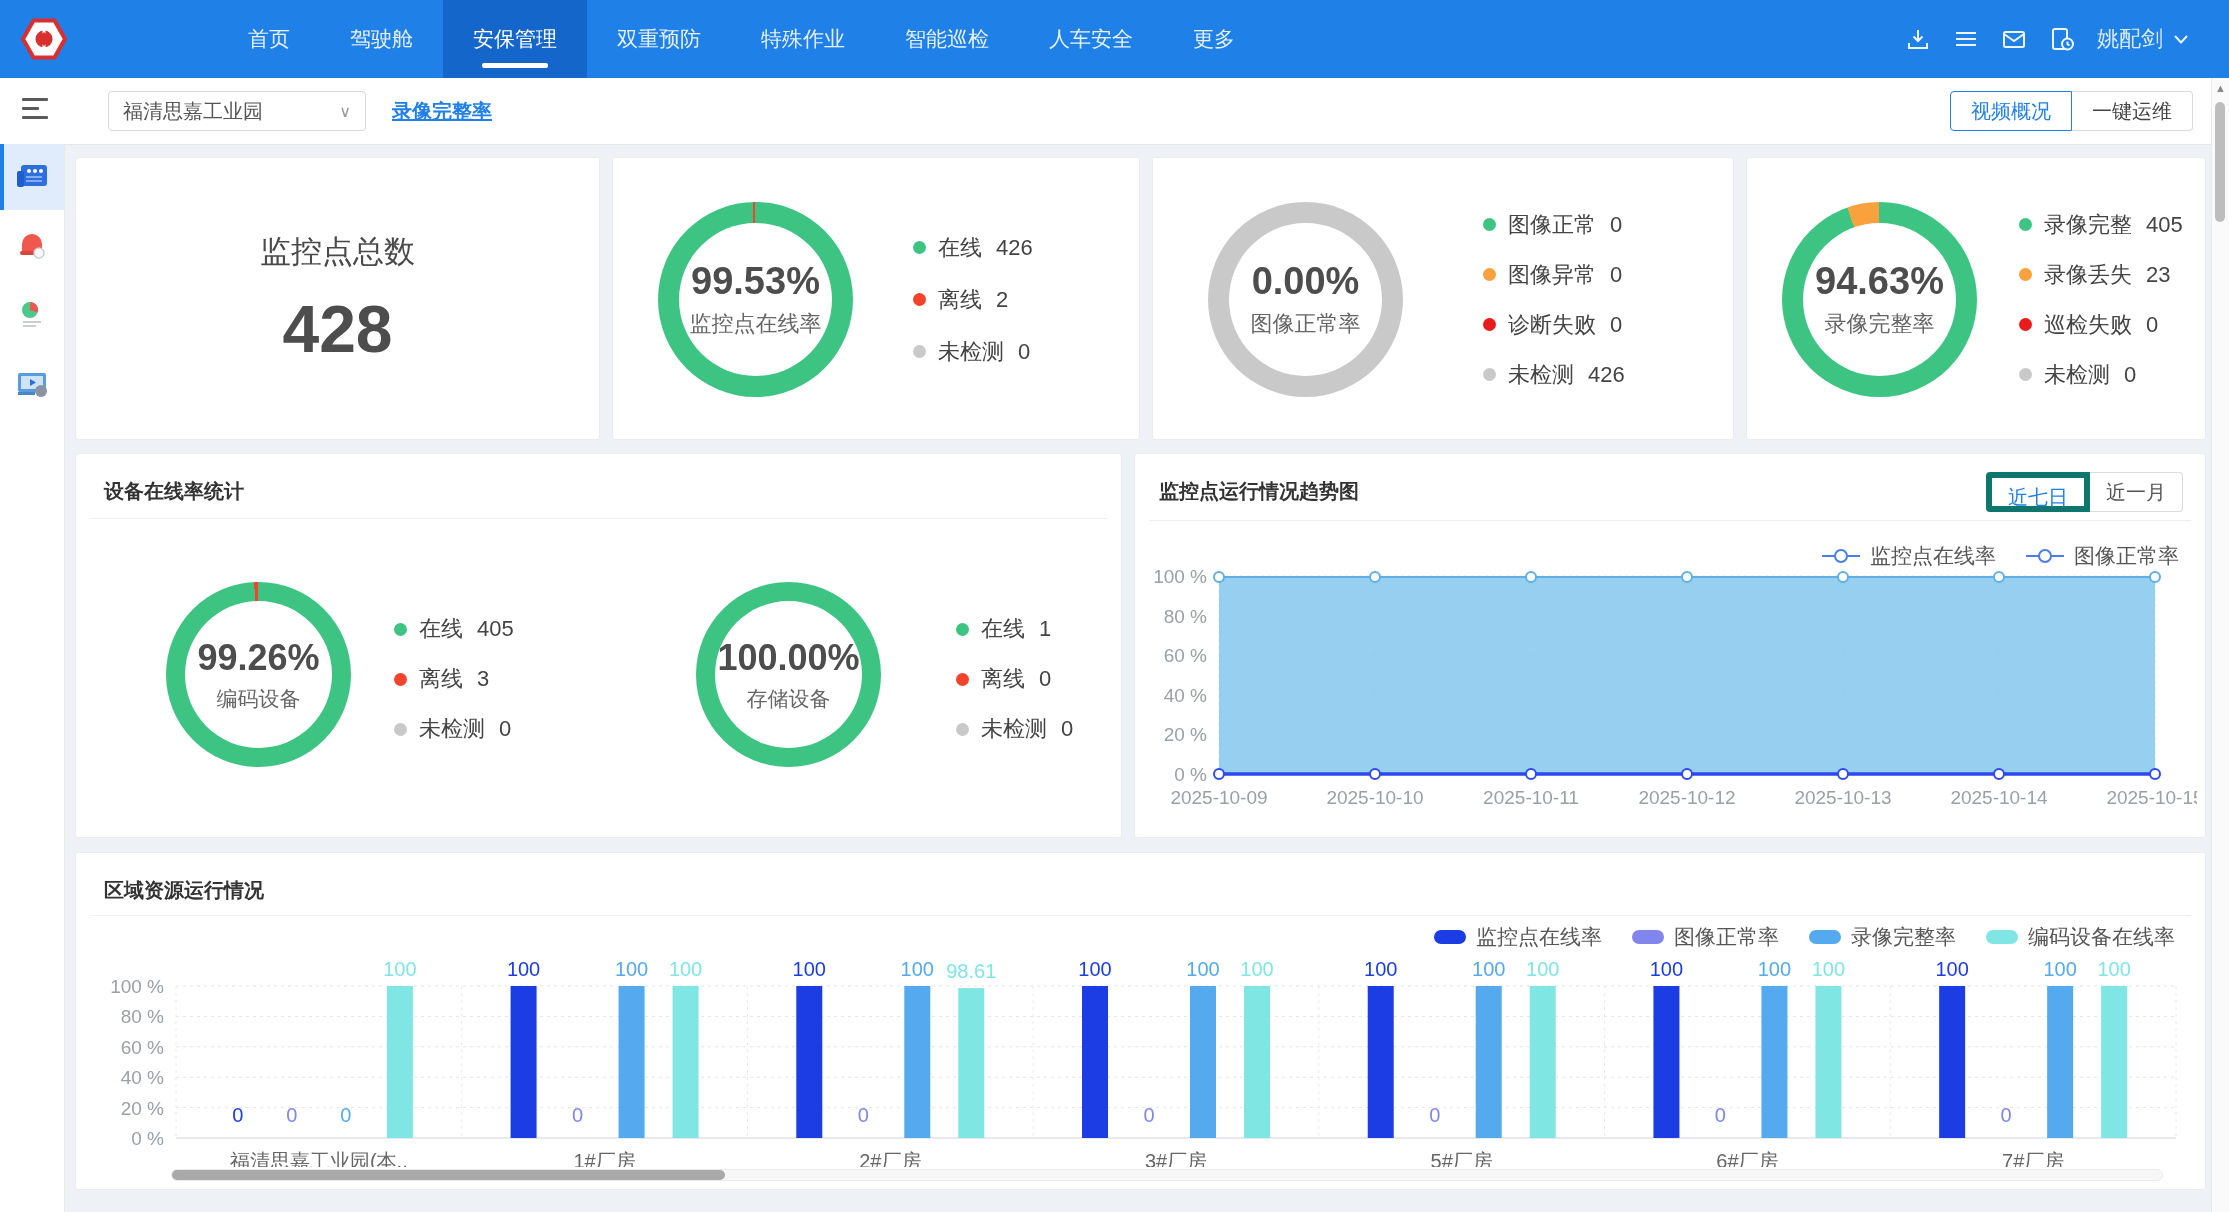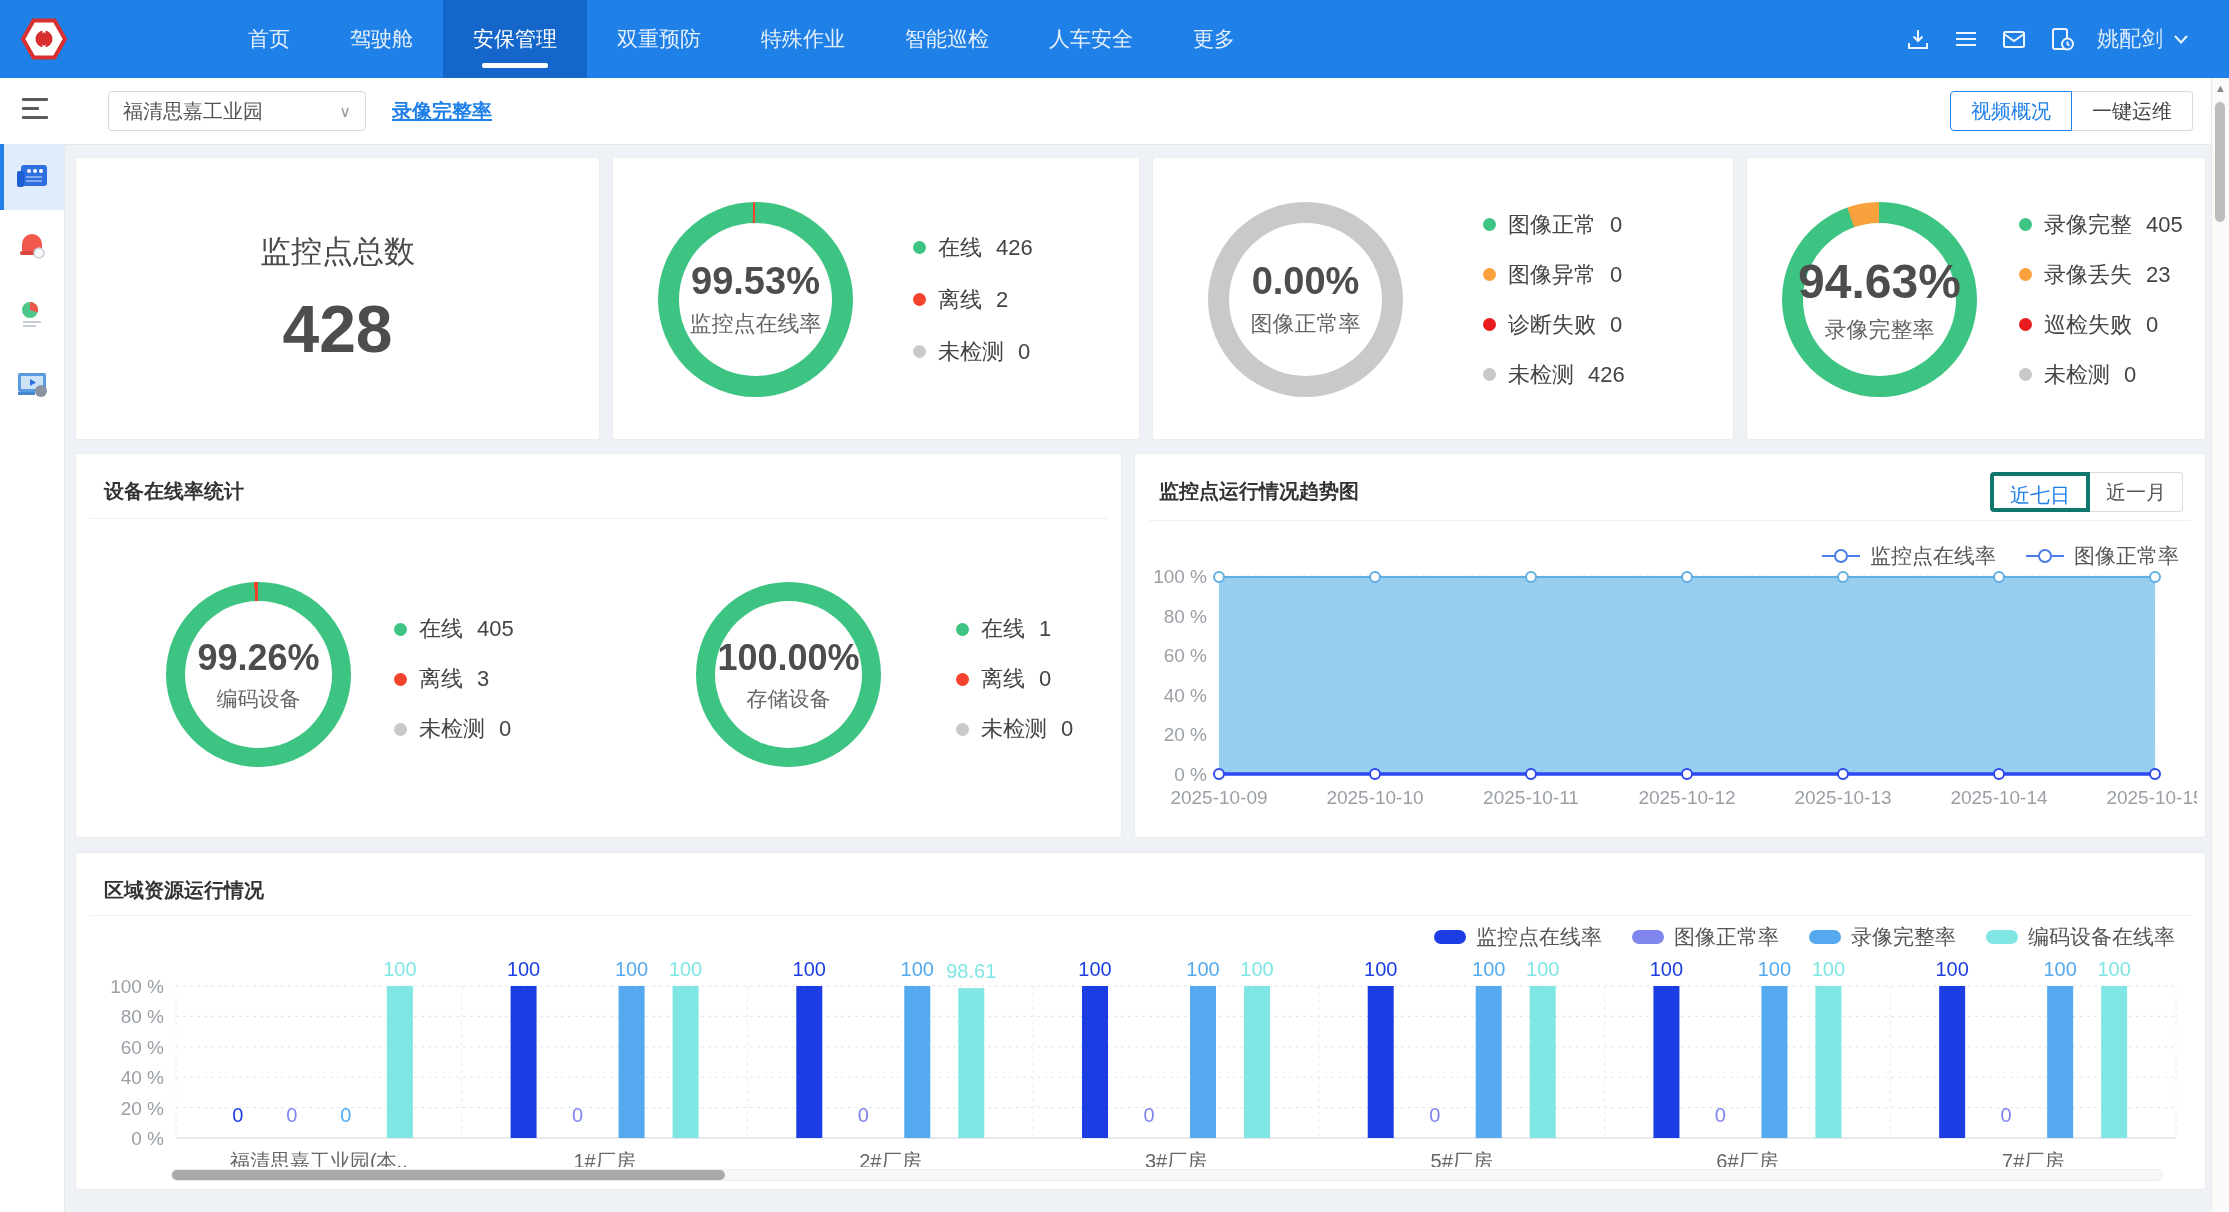--- a/index.html
+++ b/index.html
@@ -64,21 +64,21 @@
   .donut .sub{color:#666;margin-top:6px;}
   .legend-col{position:absolute;display:flex;flex-direction:column;justify-content:center;}
   .legend-row{display:flex;align-items:center;}
   .legend-dot{width:13px;height:13px;border-radius:50%;margin-right:12px;flex:0 0 auto;}
   .legend-label{font-size:22px;color:#444;}
   .legend-value{font-size:22px;color:#444;margin-left:14px;}
 
   
   .range-toggle{position:absolute;right:22px;top:18px;display:flex;}
   .range-tab{height:40px;line-height:38px;padding:0 16px;font-size:20px;box-sizing:border-box;background:#fff;cursor:pointer;}
-  .range-tab.active{border:4px solid #0f766e;color:#2080e8;border-radius:4px 0 0 4px;z-index:2;}
+  .range-tab.active{border:6px solid #0f766e;color:#2080e8;border-radius:4px 0 0 4px;z-index:2;}
   .range-tab.plain{border:1px solid #dcdcdc;border-left:none;color:#555;border-radius:0 4px 4px 0;}
   .chart-legend{position:absolute;display:flex;align-items:center;gap:30px;}
   #trendLegend{right:26px;top:88px;}
   #regionLegend{right:30px;top:70px;}
   .cl-item{display:flex;align-items:center;gap:10px;cursor:pointer;}
   .cl-text{font-size:21px;color:#555;}
   .swatch{width:32px;height:14px;border-radius:7px;display:inline-block;}
 
   .hscroll{position:absolute;left:95px;top:316px;width:1992px;height:12px;background:#f7f7f7;border:1px solid #ebebeb;border-radius:6px;box-sizing:border-box;}
   .hscroll .thumb{position:absolute;left:0;top:0;width:553px;height:10px;background:#a9a9a9;border-radius:5px;cursor:pointer;}
@@ -254,21 +254,21 @@
           <div class="legend-row">
             <span class="legend-dot" style="background: rgb(201, 201, 201);"></span>
             <span class="legend-label">未检测</span>
             <span class="legend-value">426</span>
           </div>
         </div>
       </section>
     <section class="card" id="donutCard2">
         <div class="donut" style="left: 35px; top: 44px; width: 195px; height: 195px; background: conic-gradient(rgb(62, 196, 130) 0deg, rgb(62, 196, 130) 340.668deg, rgb(249, 161, 61) 340.668deg, rgb(249, 161, 61) 360deg);">
           <div class="hole" style="inset: 21px;">
-            <div class="pct" style="font-size: 48px;">94.63%</div>
+            <div class="pct" style="font-size: 38px;">94.63%</div>
             <div class="sub" style="font-size: 22px;">录像完整率</div>
           </div>
         </div>
         <div class="legend-col" style="left: 272px; top: 0px; height: 283px; gap: 20px;">
           <div class="legend-row">
             <span class="legend-dot" style="background: rgb(62, 196, 130);"></span>
             <span class="legend-label">录像完整</span>
             <span class="legend-value">405</span>
           </div>
           <div class="legend-row">

